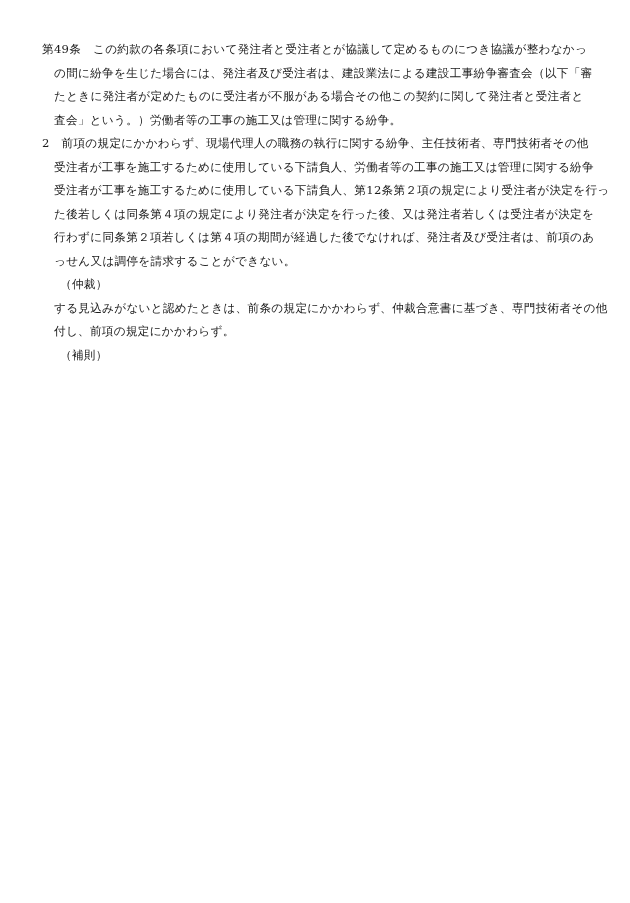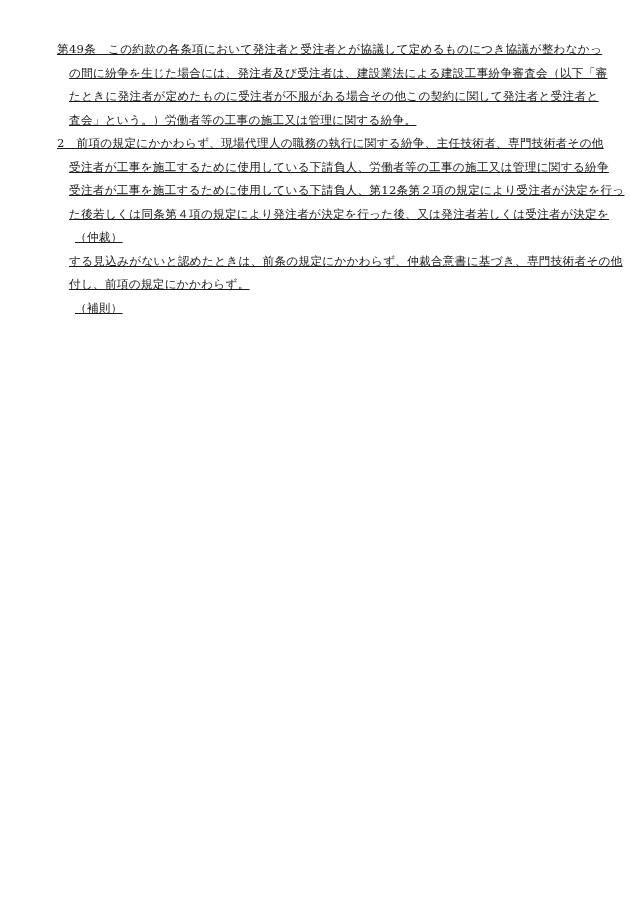--- a/index.html
+++ b/index.html
@@ -10,24 +10,23 @@
     body {
       width: 630px;
       height: 903px;
       position: relative;
       overflow: hidden;
       font-family: "DejaVu Serif", "Liberation Serif", serif;
       color: #1a1a1a;
     }
     .page {
       position: absolute;
-      left: 57px;
+      left: 42px;
       top: 38px;
       width: 540px;
-      text-decoration: underline;
     }
     .line {
       height: 23.5px;
       line-height: 23.5px;
       font-size: 11.6px;
       white-space: nowrap;
       letter-spacing: 0.3px;
     }
     .indent1 { padding-left: 12px; }
     .caption { padding-left: 18px; }
@@ -42,20 +41,22 @@
     <div class="line indent1">の間に紛争を生じた場合には、発注者及び受注者は、建設業法による建設工事紛争審査会（以下「審</div>
     <div class="line indent1">たときに発注者が定めたものに受注者が不服がある場合その他この契約に関して発注者と受注者と</div>
     <div class="line indent1">査会」という。）労働者等の工事の施工又は管理に関する紛争。</div>
   </div>
 
   <div>
     <div class="line">2　前項の規定にかかわらず、現場代理人の職務の執行に関する紛争、主任技術者、専門技術者その他</div>
     <div class="line indent1">受注者が工事を施工するために使用している下請負人、労働者等の工事の施工又は管理に関する紛争</div>
     <div class="line indent1">受注者が工事を施工するために使用している下請負人、第12条第２項の規定により受注者が決定を行っ</div>
     <div class="line indent1">た後若しくは同条第４項の規定により発注者が決定を行った後、又は発注者若しくは受注者が決定を</div>
+    <div class="line indent1">行わずに同条第２項若しくは第４項の期間が経過した後でなければ、発注者及び受注者は、前項のあ</div>
+    <div class="line indent1">っせん又は調停を請求することができない。</div>
   </div>
 
   <div>
     <div class="line caption">（仲裁）</div>
     <div class="line indent1">する見込みがないと認めたときは、前条の規定にかかわらず、仲裁合意書に基づき、専門技術者その他</div>
     <div class="line indent1">付し、前項の規定にかかわらず。</div>
   </div>
 
   <div>
     <div class="line caption">（補則）</div>

